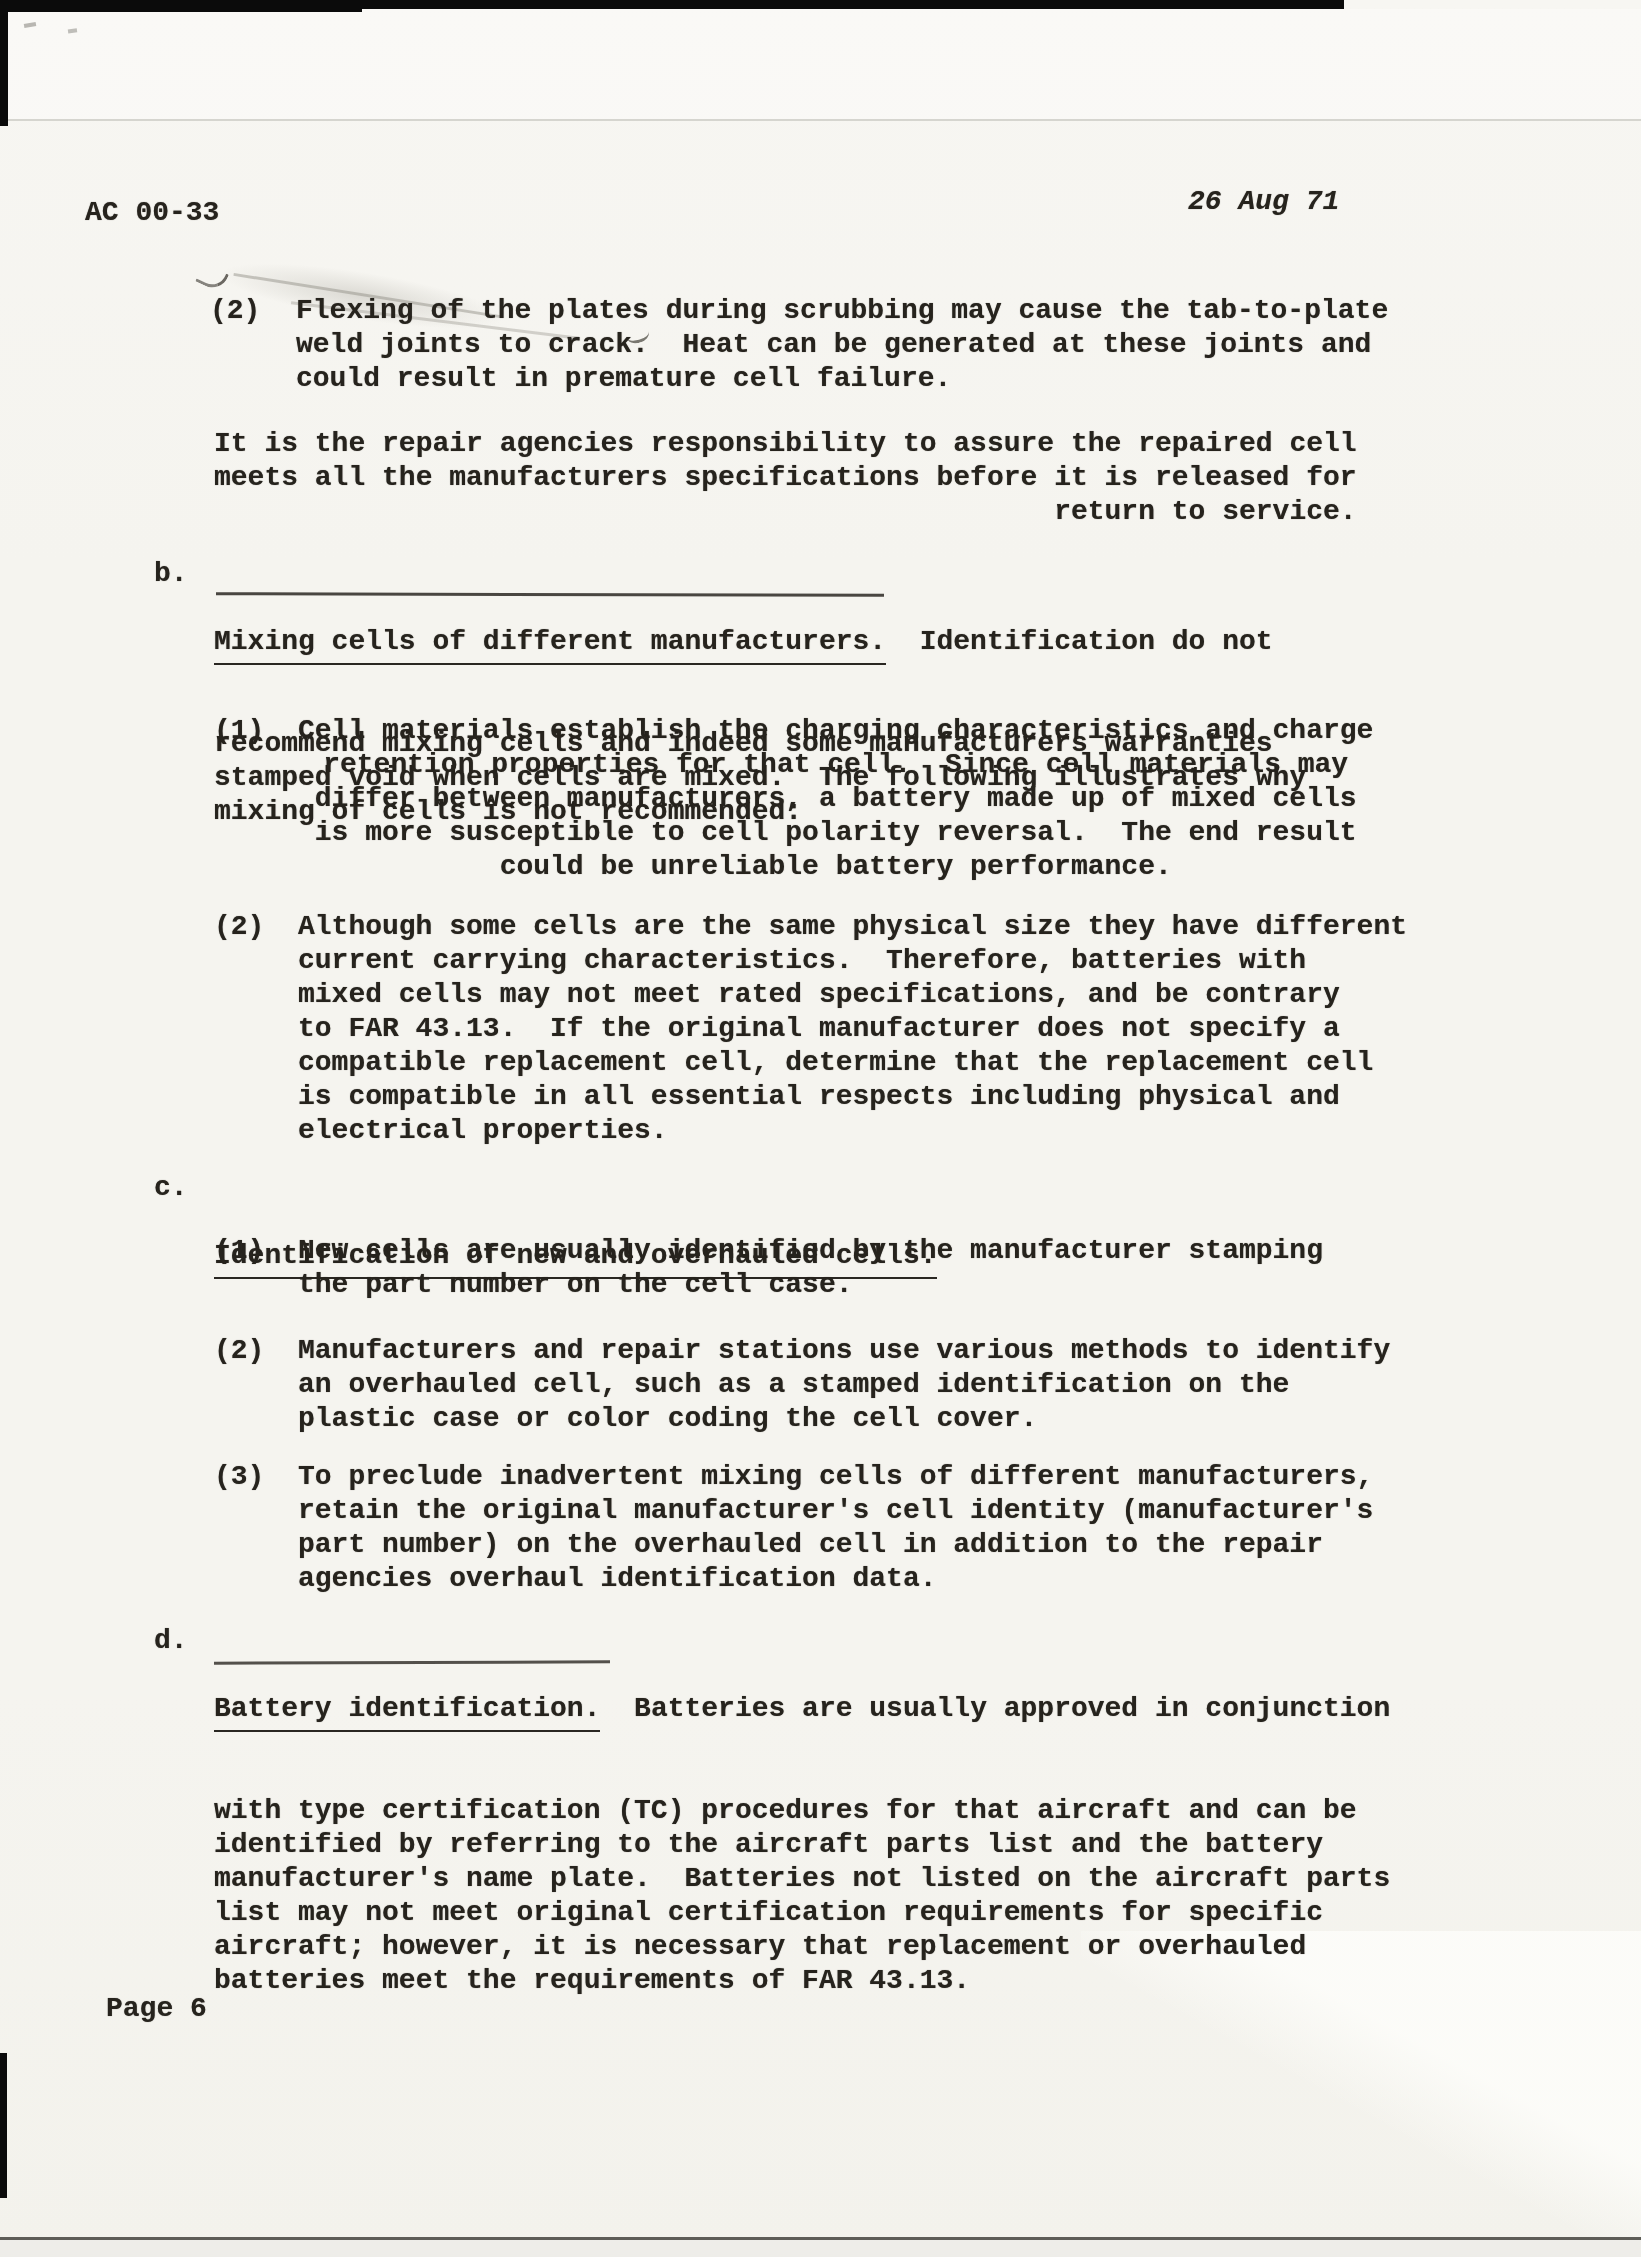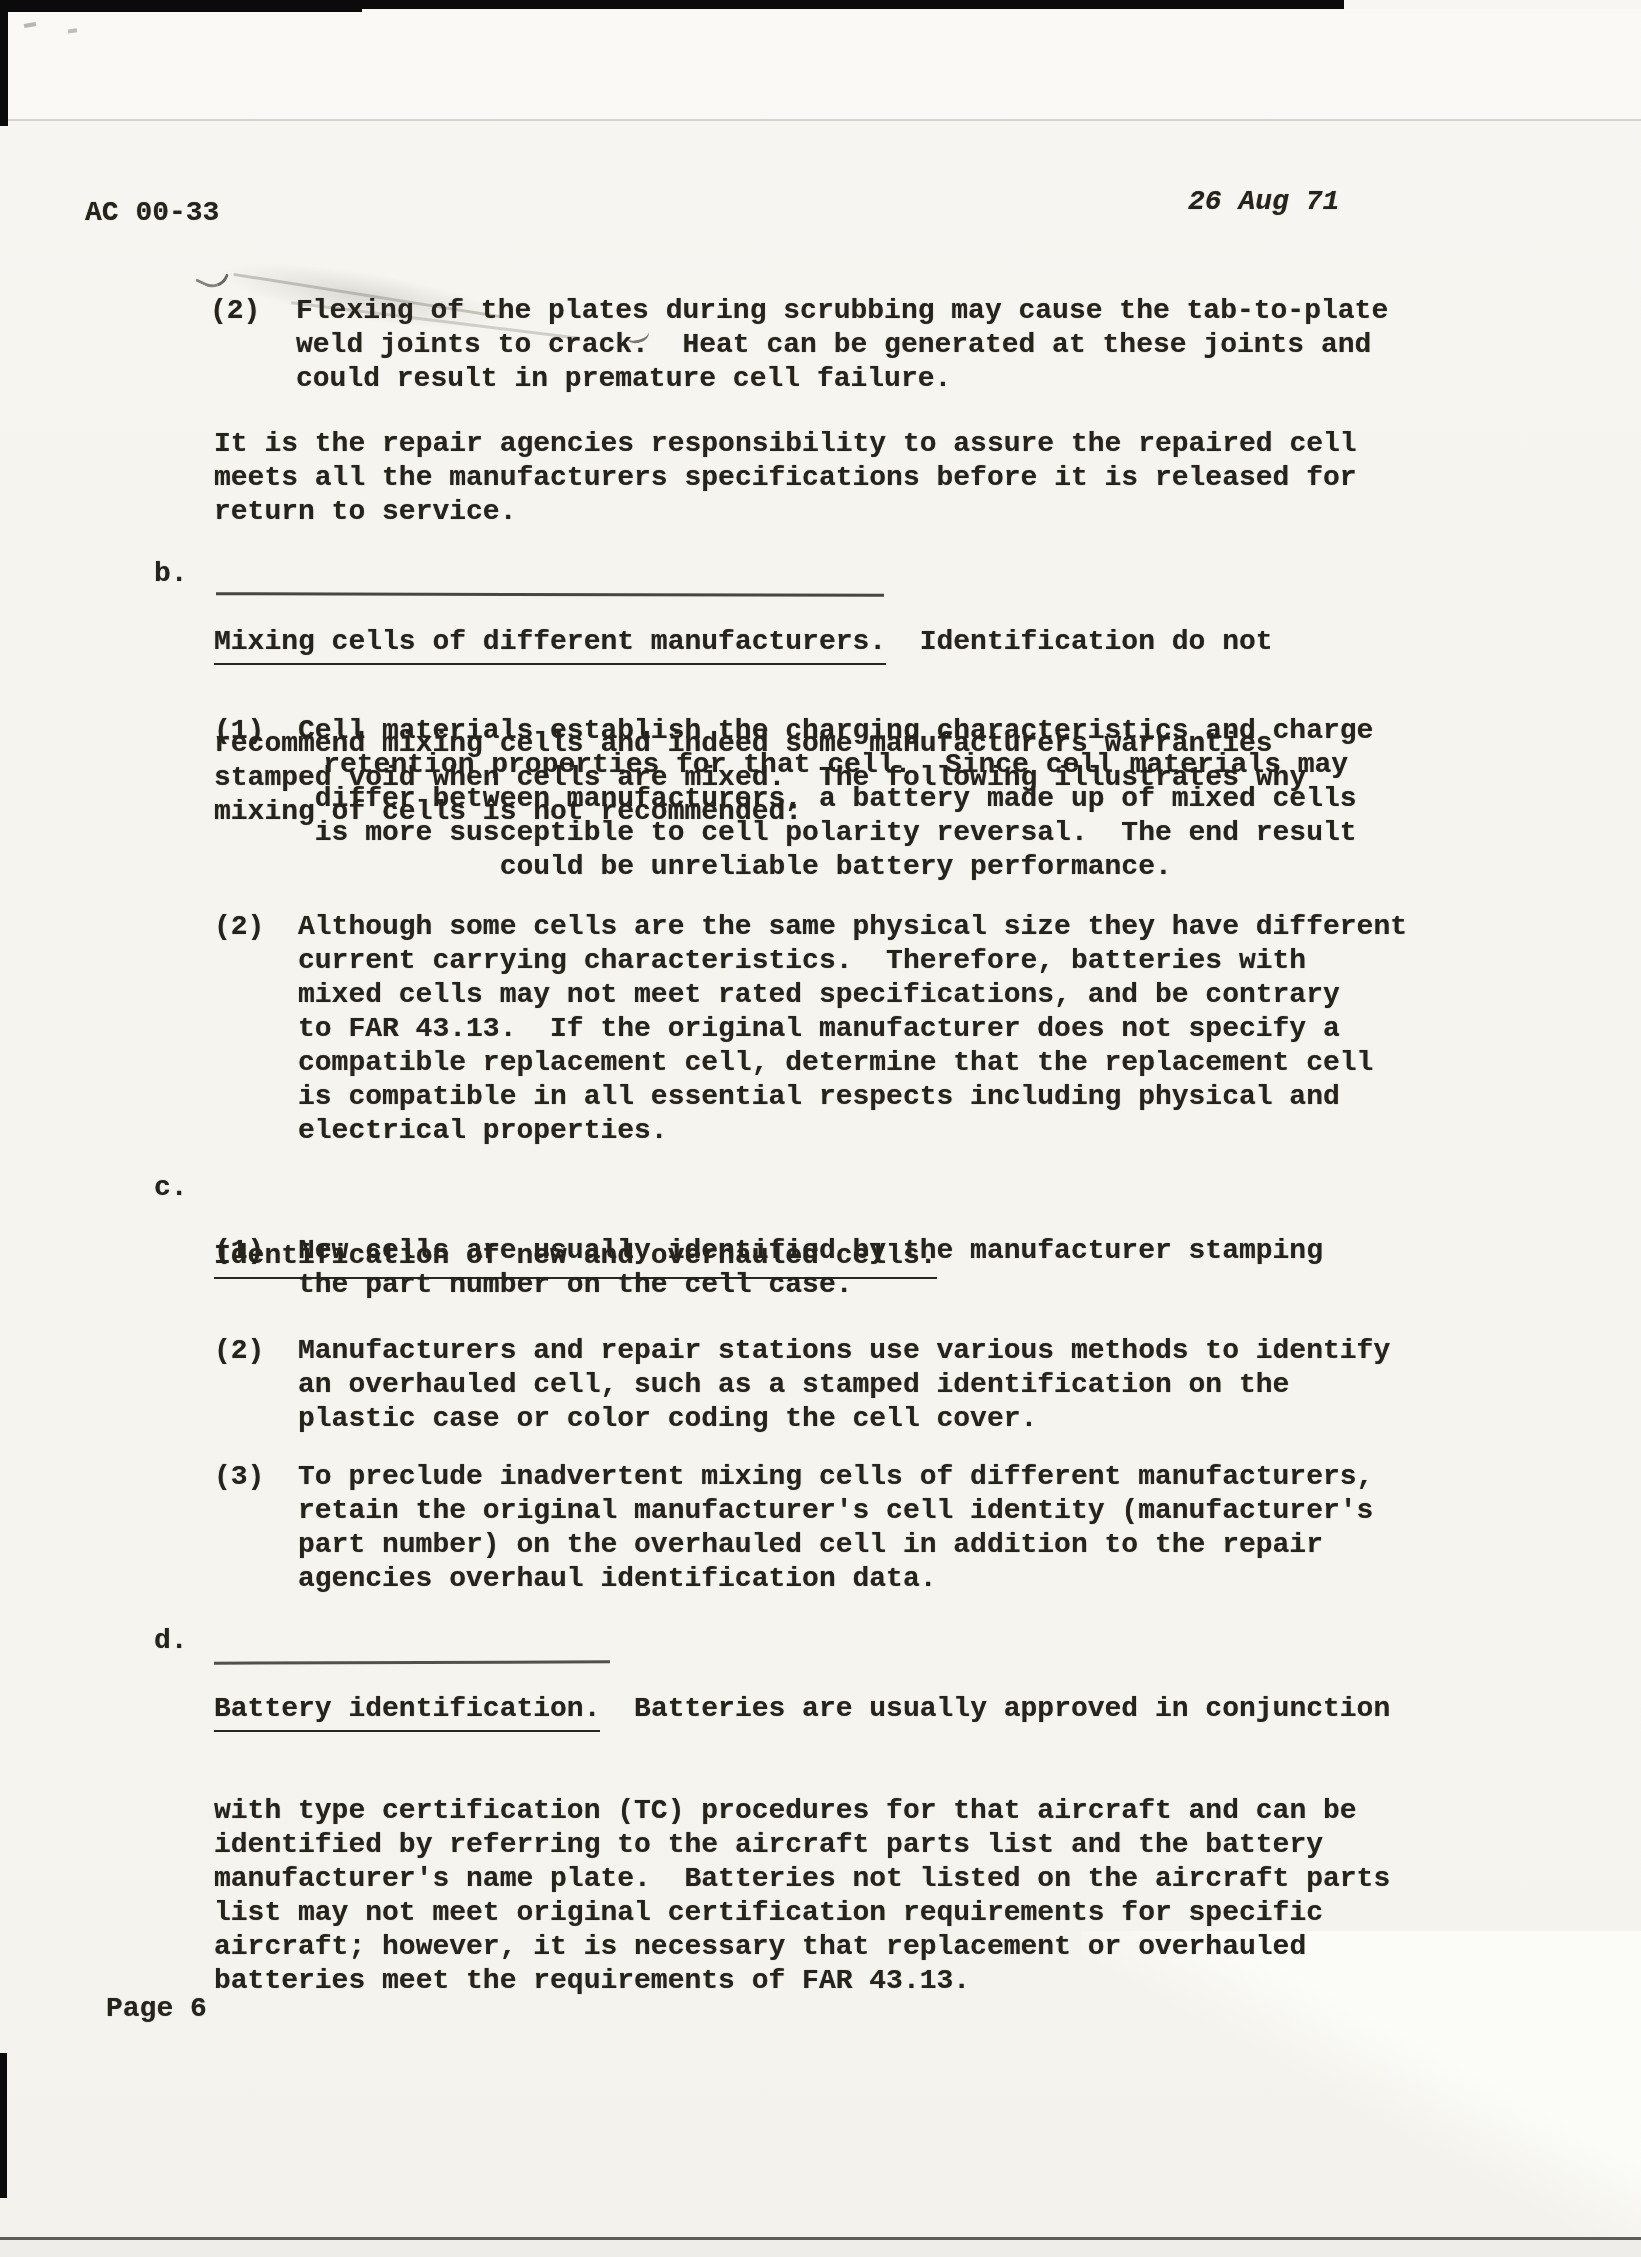--- a/index.html
+++ b/index.html
@@ -53,21 +53,21 @@
 </div>
 
 <div class="block ink" style="top:294px;">
   <span class="num" style="left:210px;">(2)</span>
   <div class="txt" style="left:296px;">Flexing of the plates during scrubbing may cause the tab-to-plate
 weld joints to crack.  Heat can be generated at these joints and
 could result in premature cell failure.</div>
 </div>
 
 <div class="block ink" style="top:427px;">
-  <div class="txt" style="left:214px;">It is the repair agencies responsibility to assure the repaired cell
+  <div class="txt" style="left:214px;text-align:right;">It is the repair agencies responsibility to assure the repaired cell
 meets all the manufacturers specifications before it is released for
 return to service.</div>
 </div>
 
 <div class="block ink" style="top:557px;">
   <span class="num" style="left:154px;">b.</span>
   <div class="txt" style="left:214px;">
     <div class="hline"><span class="u">Mixing cells of different manufacturers.</span><span>  Identification do not</span></div>
     <div>recommend mixing cells and indeed some manufacturers warranties
 stamped void when cells are mixed.  The following illustrates why

